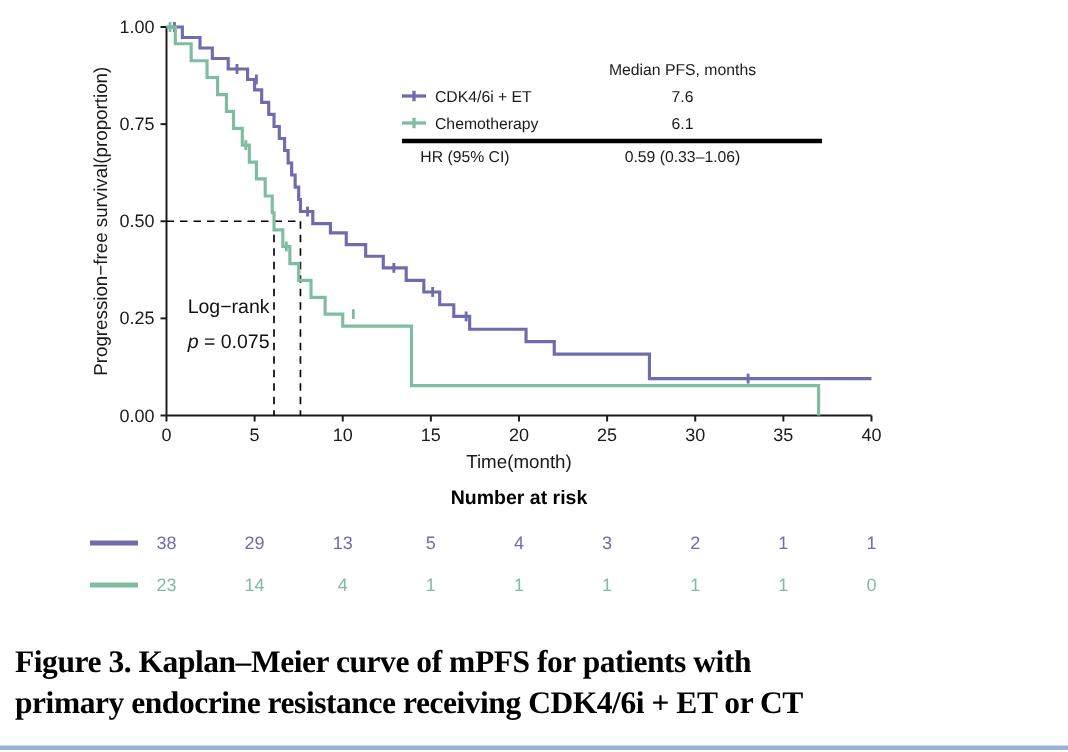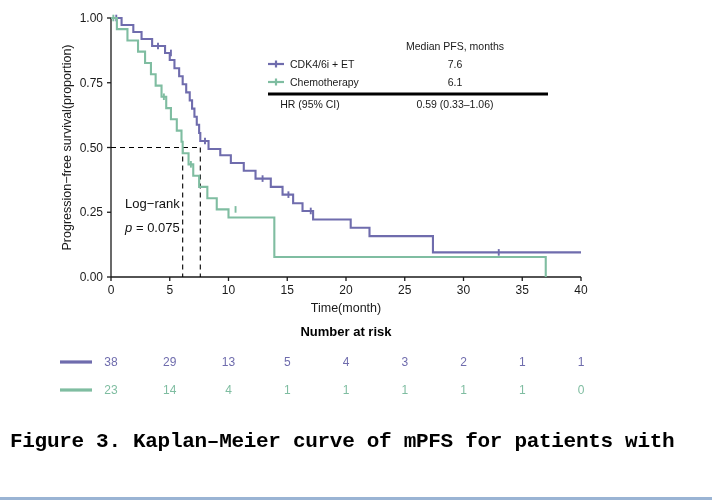--- a/index.html
+++ b/index.html
@@ -7,21 +7,21 @@
     width:712px;height:501px;background:#ffffff;
     font-family:"Liberation Sans",sans-serif;
     overflow:hidden;position:relative;
   }
   #figure-root{position:absolute;left:0;top:0;width:712px;height:501px;}
   #chart-svg{position:absolute;left:0;top:0;}
   .cap-wrap{
     position:absolute;left:10px;top:428px;width:700px;
   }
   .cap-line{
-    font-family:Liberation Mono, monospace;
+    font-family:Liberation Serif, serif;
     font-weight:bold;font-size:21px;color:#000;
     letter-spacing:-0.3px;line-height:27px;white-space:nowrap;
   }
   .bottom-rule{
     position:absolute;left:0;top:497px;width:712px;height:3px;
     background:#9ab4d4;
   }
   text{dominant-baseline:alphabetic;}
   .tick-lbl{font-family:"Liberation Sans",sans-serif;font-size:12px;fill:#1a1a1a;}
   .ax-title{font-family:"Liberation Sans",sans-serif;font-size:12.5px;fill:#1a1a1a;}
@@ -118,16 +118,17 @@
       <text x="287.25" y="394" class="risk-num" text-anchor="middle" fill="#7fbda1">1</text>
       <text x="346" y="394" class="risk-num" text-anchor="middle" fill="#7fbda1">1</text>
       <text x="404.75" y="394" class="risk-num" text-anchor="middle" fill="#7fbda1">1</text>
       <text x="463.5" y="394" class="risk-num" text-anchor="middle" fill="#7fbda1">1</text>
       <text x="522.25" y="394" class="risk-num" text-anchor="middle" fill="#7fbda1">1</text>
       <text x="581" y="394" class="risk-num" text-anchor="middle" fill="#7fbda1">0</text>
     </svg>
 
   <div class="cap-wrap">
     <div class="cap-line">Figure 3. Kaplan–Meier curve of mPFS for patients with</div>
+    <div class="cap-line">primary endocrine resistance receiving CDK4/6i + ET or CT</div>
   </div>
 
   <div class="bottom-rule"></div>
 </div>
 
 </body></html>

